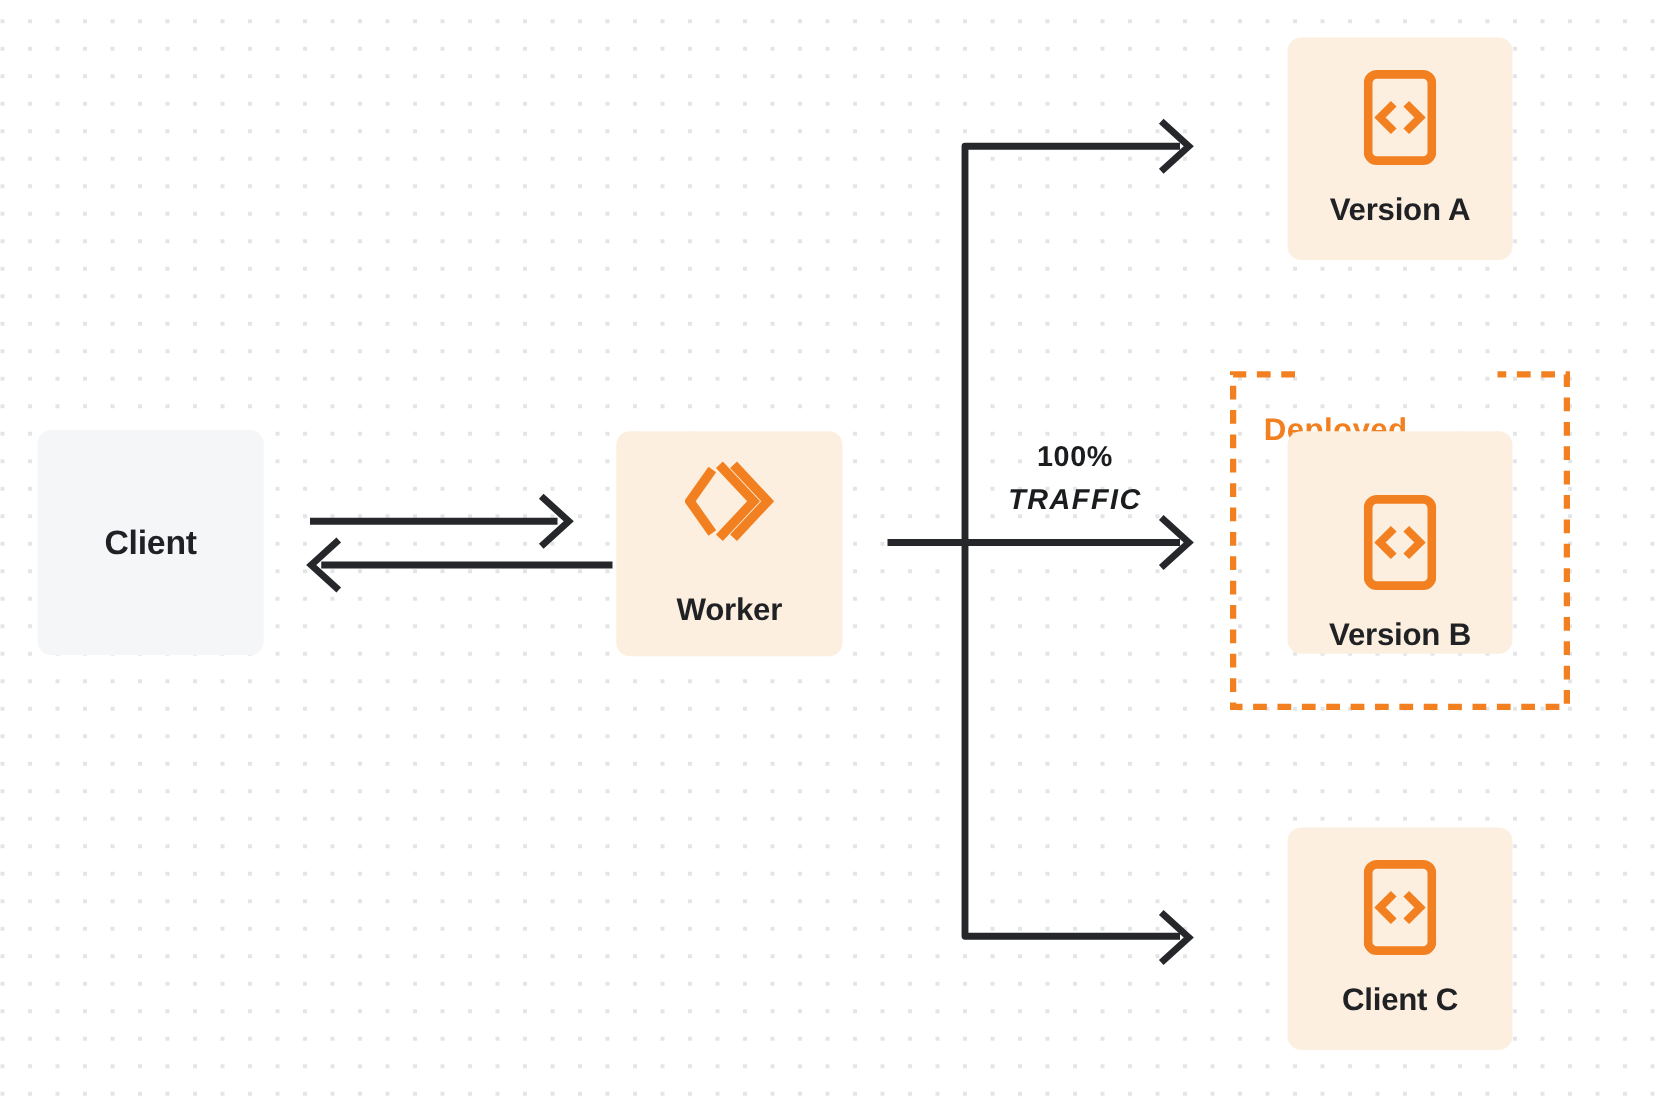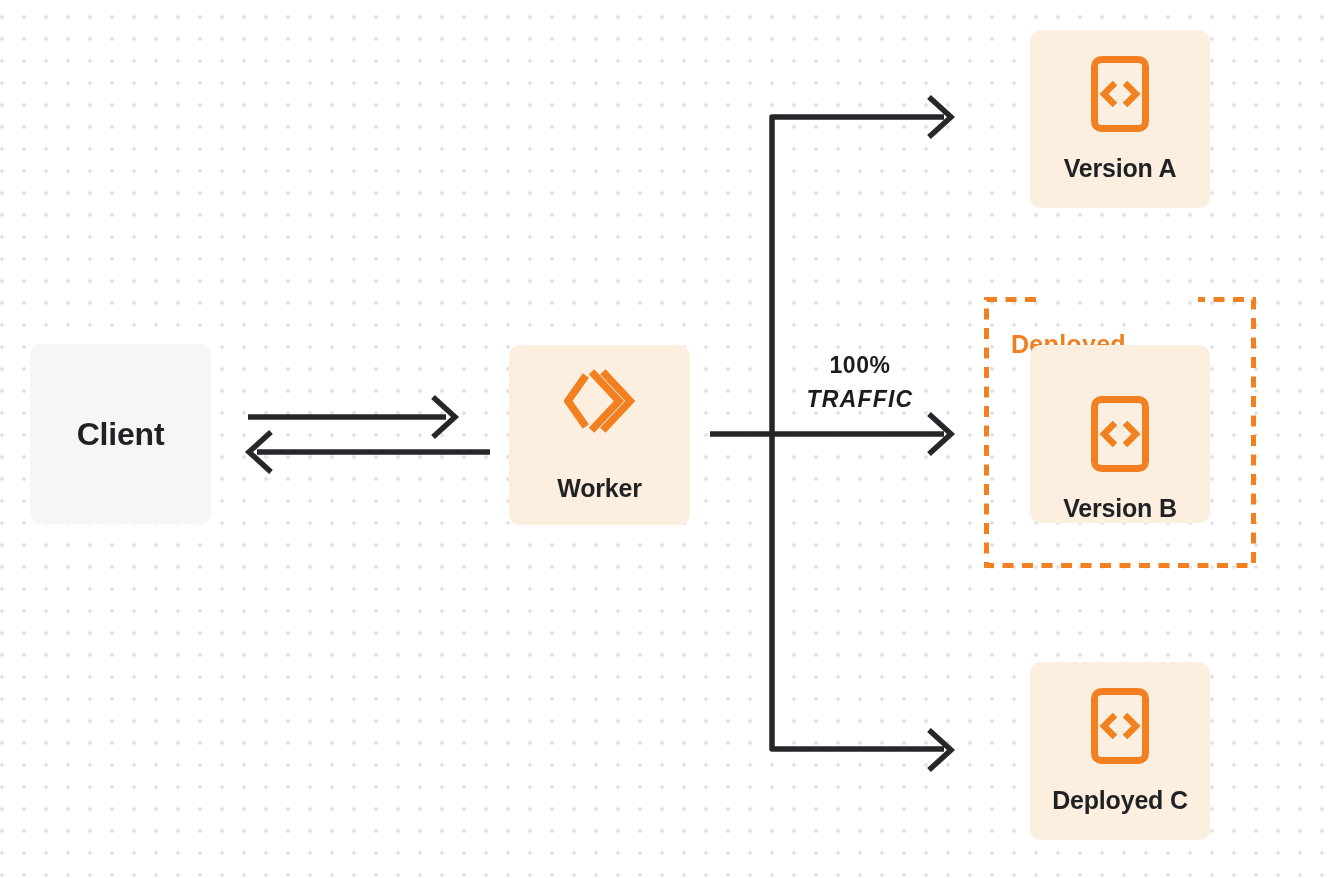--- a/index.html
+++ b/index.html
@@ -12,22 +12,22 @@
     background-position:13px 6px;
   }
   svg.connectors{position:absolute;left:0;top:0;width:1338px;height:878px;pointer-events:none;}
   .node{
     position:absolute;display:flex;flex-direction:column;align-items:center;
     justify-content:center;border-radius:11px;
     color:#1f2124;font-weight:700;
   }
   .node .label{font-size:25px;letter-spacing:-0.2px;}
   .client{left:30px;top:344px;width:181px;height:180px;background:#f5f6f7;}
-  .client .label{font-size:32px;}
-  .worker{left:493px;top:345px;width:181px;height:180px;background:#fcefdf;gap:40px;margin-left:16px;}
+  .client .label{font-size:27px;}
+  .worker{left:493px;top:345px;width:181px;height:180px;background:#fcefdf;gap:40px;}
   .version{left:1030px;width:180px;height:178px;background:#fcefdf;gap:22px;}
   .version-a{top:30px;}
   .version-b{top:345px;justify-content:flex-end;}
   .version-c{top:662px;}
   .deployed-label{
     position:absolute;left:1011px;top:286px;width:160px;text-align:left;
     color:#f28020;font-weight:700;font-size:25px;letter-spacing:0.3px;margin-top:44px;
   }
   .traffic-label{
     position:absolute;left:780px;top:348px;width:160px;text-align:center;
@@ -94,21 +94,21 @@
     </svg>
     <span class="label">Version B</span>
   </div>
 
   <div class="node version version-c">
     <svg class="icon-svg" width="58" height="76" viewBox="0 0 58 76" fill="none" stroke="#F28020" stroke-linejoin="miter">
       <rect x="3.5" y="3.5" width="51" height="69" rx="7" stroke-width="7"></rect>
       <polyline points="24,27 13,38 24,49" stroke-width="6.5"></polyline>
       <polyline points="34,27 45,38 34,49" stroke-width="6.5"></polyline>
     </svg>
-    <span class="label">Deployed C</span>
+    <span class="label">Client C</span>
   </div>
 
   <div class="traffic-label">
     <div class="pct">100%</div>
     <div class="word">TRAFFIC</div>
   </div>
 
 </div>
 
 </body></html>

